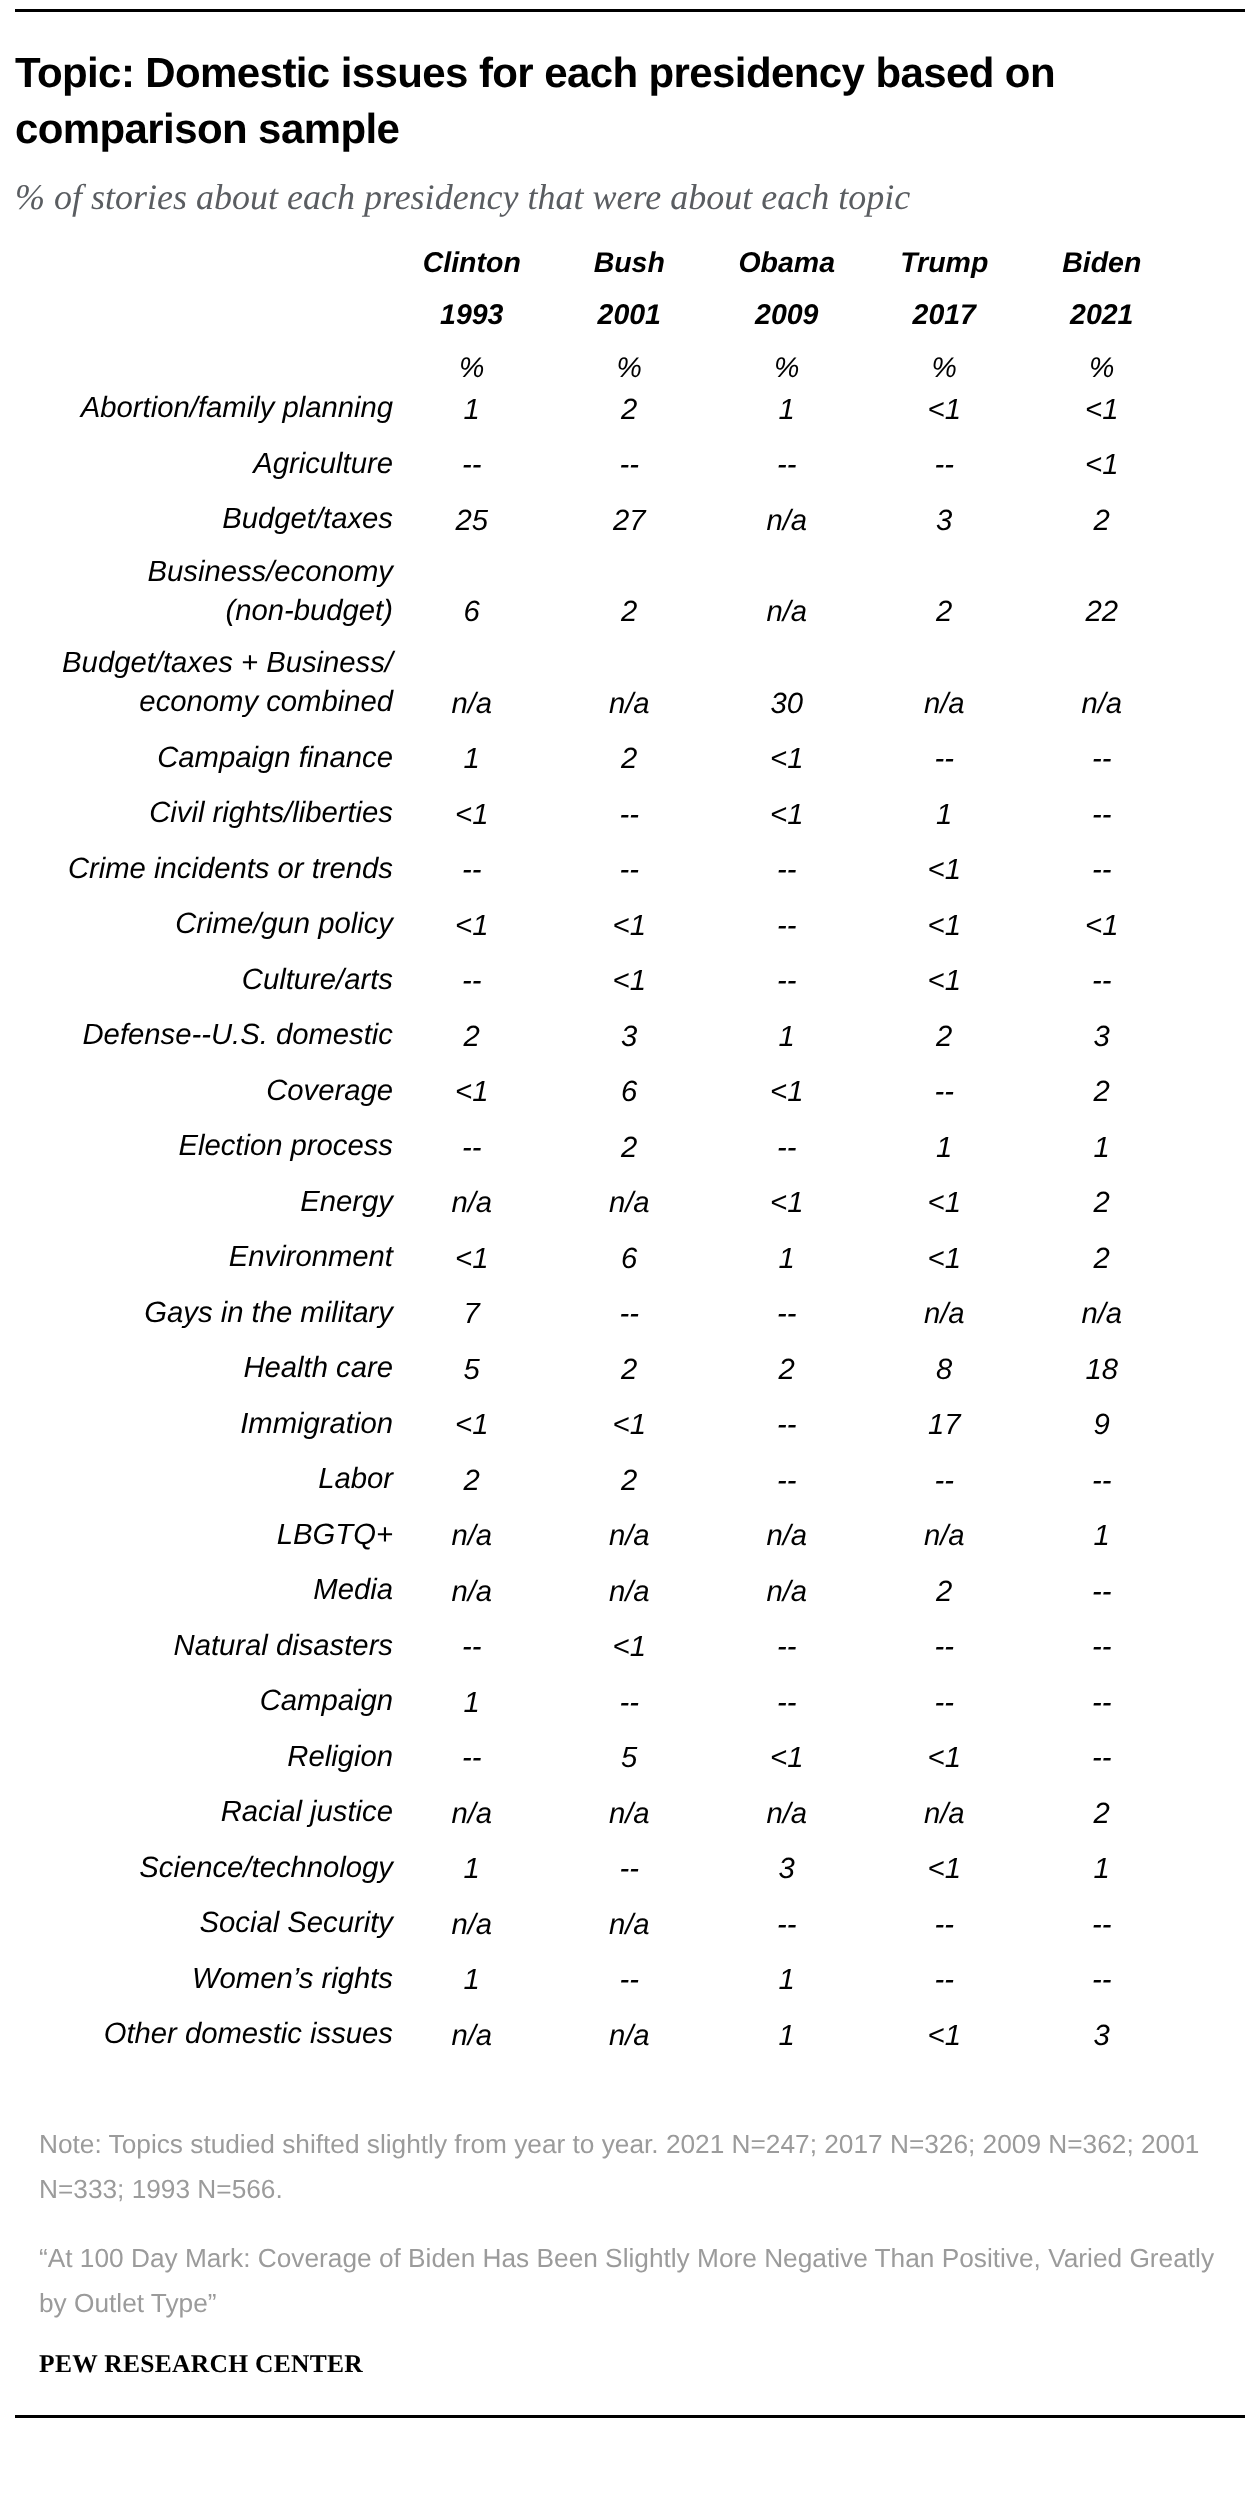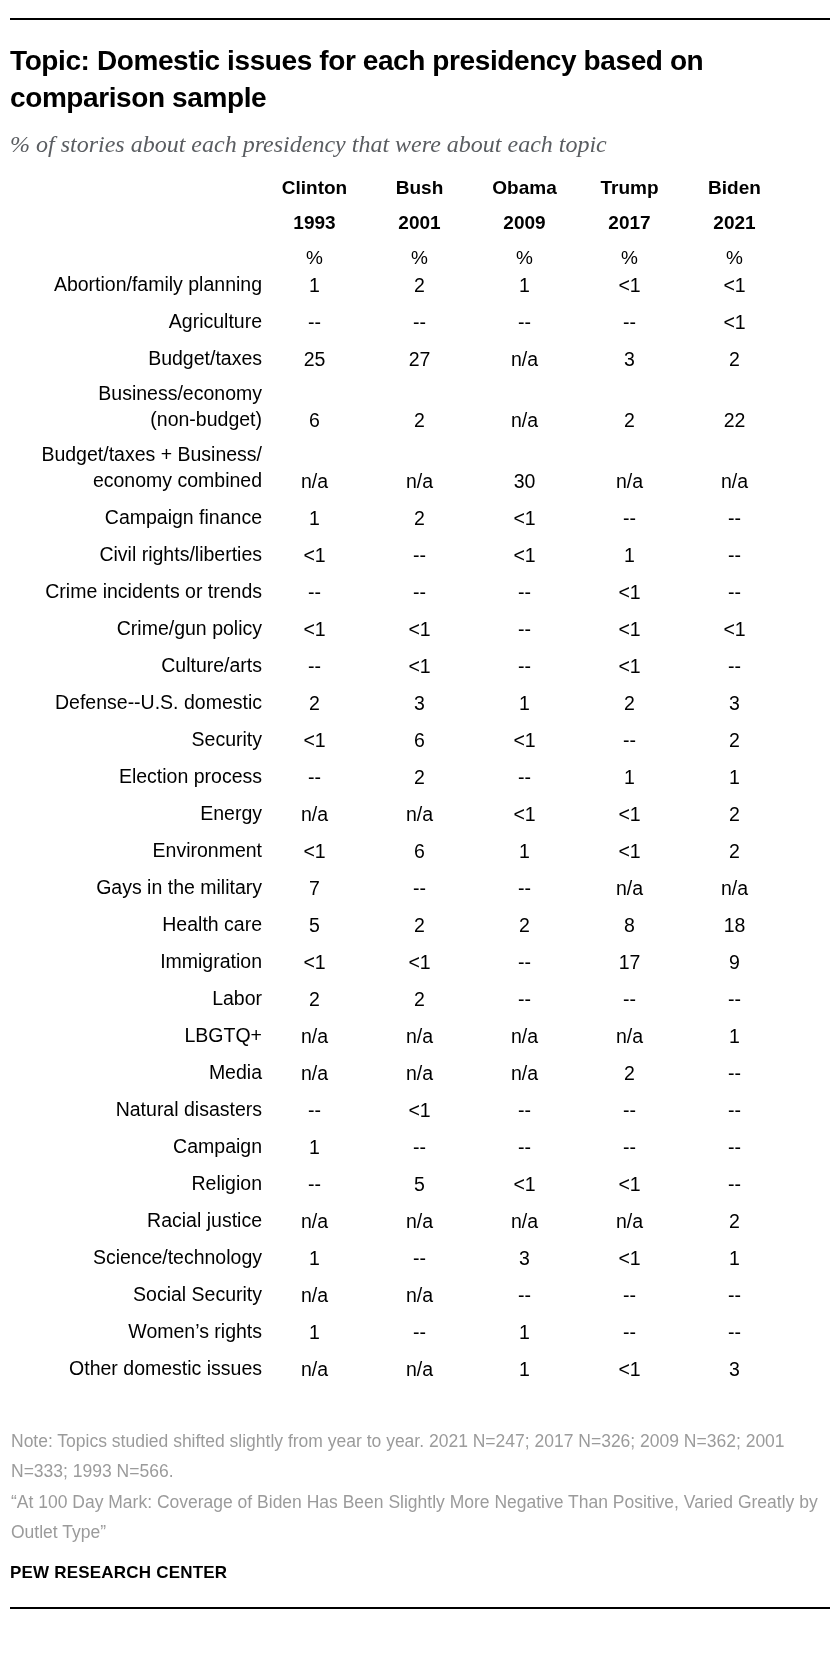--- a/index.html
+++ b/index.html
@@ -4,21 +4,21 @@
 <style>
   html, body { margin: 0; padding: 0; }
   body {
     width: 840px;
     height: 1666px;
     background: #ffffff;
     color: #000000;
     font-family: "Liberation Sans", sans-serif;
     overflow: hidden;
   }
-  .page { padding: 12px 10px; box-sizing: border-box; }
+  .page { padding: 0 10px; box-sizing: border-box; }
   .rule { height: 0; border-top: 2px solid #000000; }
   .rule.top { margin-top: 6px; }
   .rule.bottom { margin-top: 24px; }
   h1.title {
     font-size: 28px;
     line-height: 37px;
     font-weight: bold;
     letter-spacing: -0.4px;
     margin: 22px 0 0 0;
     max-width: 772px;
@@ -30,20 +30,21 @@
     font-size: 24px;
     line-height: 24px;
     color: #5a5d61;
     margin: 16px 0 0 0;
   }
   table.topic-table {
     border-collapse: collapse;
     table-layout: fixed;
     width: 777px;
     margin-top: 8px;
+    font-style: italic;
   }
   table.topic-table th {
     font-weight: bold;
     font-size: 19px;
     text-align: center;
     height: 35px;
     vertical-align: bottom;
     padding: 0;
   }
   table.topic-table tr.unit-row th { font-weight: normal; }
@@ -59,27 +60,28 @@
   }
   table.topic-table td.val { text-align: center; }
   table.topic-table tbody tr { height: 37px; }
   .notes {
     margin-top: 36px;
     width: 818px;
     color: #9b9b9b;
     font-size: 17.5px;
     line-height: 30px;
   }
-  .notes p { margin: 1px; }
+  .notes p { margin: 16px; }
   .brand {
-    margin: 16px 0 0 0;
+    margin: 16px 0 0 16px;
     font-weight: bold;
     font-size: 17px;
     letter-spacing: 0.2px;
     color: #000000;
+    font-family: Liberation Serif, serif;
   }
 </style>
 </head>
 <body>
 
 <div class="page">
 
   <div class="rule top"></div>
 
   <h1 class="title">Topic: Domestic issues for each presidency based on comparison sample</h1>
@@ -206,21 +208,21 @@
         </tr>
         <tr>
           <td class="label">Defense--U.S. domestic</td>
           <td class="val">2</td>
           <td class="val">3</td>
           <td class="val">1</td>
           <td class="val">2</td>
           <td class="val">3</td>
         </tr>
         <tr>
-          <td class="label">Security</td>
+          <td class="label">Coverage</td>
           <td class="val">&lt;1</td>
           <td class="val">6</td>
           <td class="val">&lt;1</td>
           <td class="val">--</td>
           <td class="val">2</td>
         </tr>
         <tr>
           <td class="label">Election process</td>
           <td class="val">--</td>
           <td class="val">2</td>

